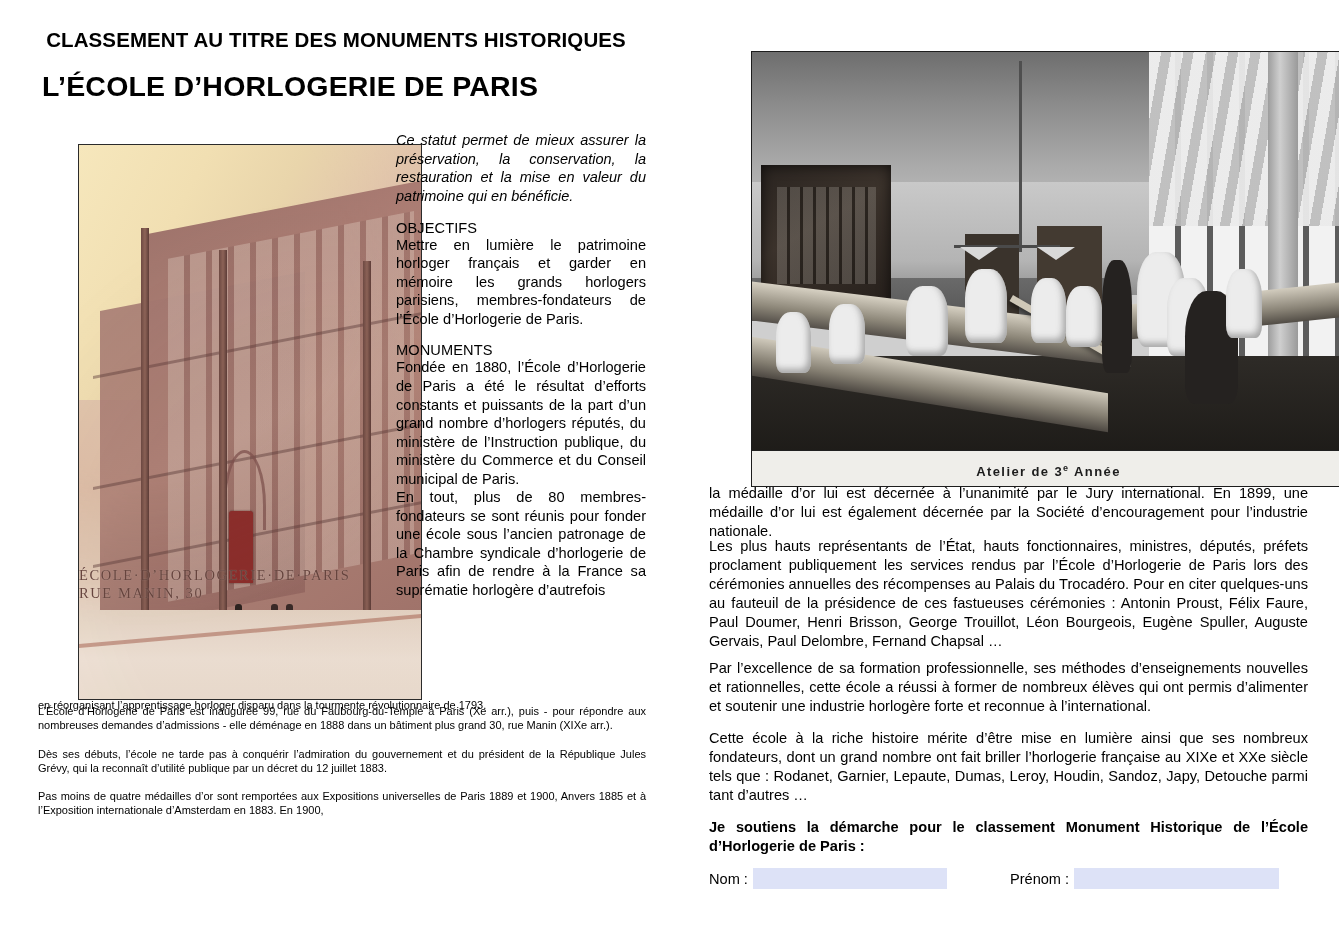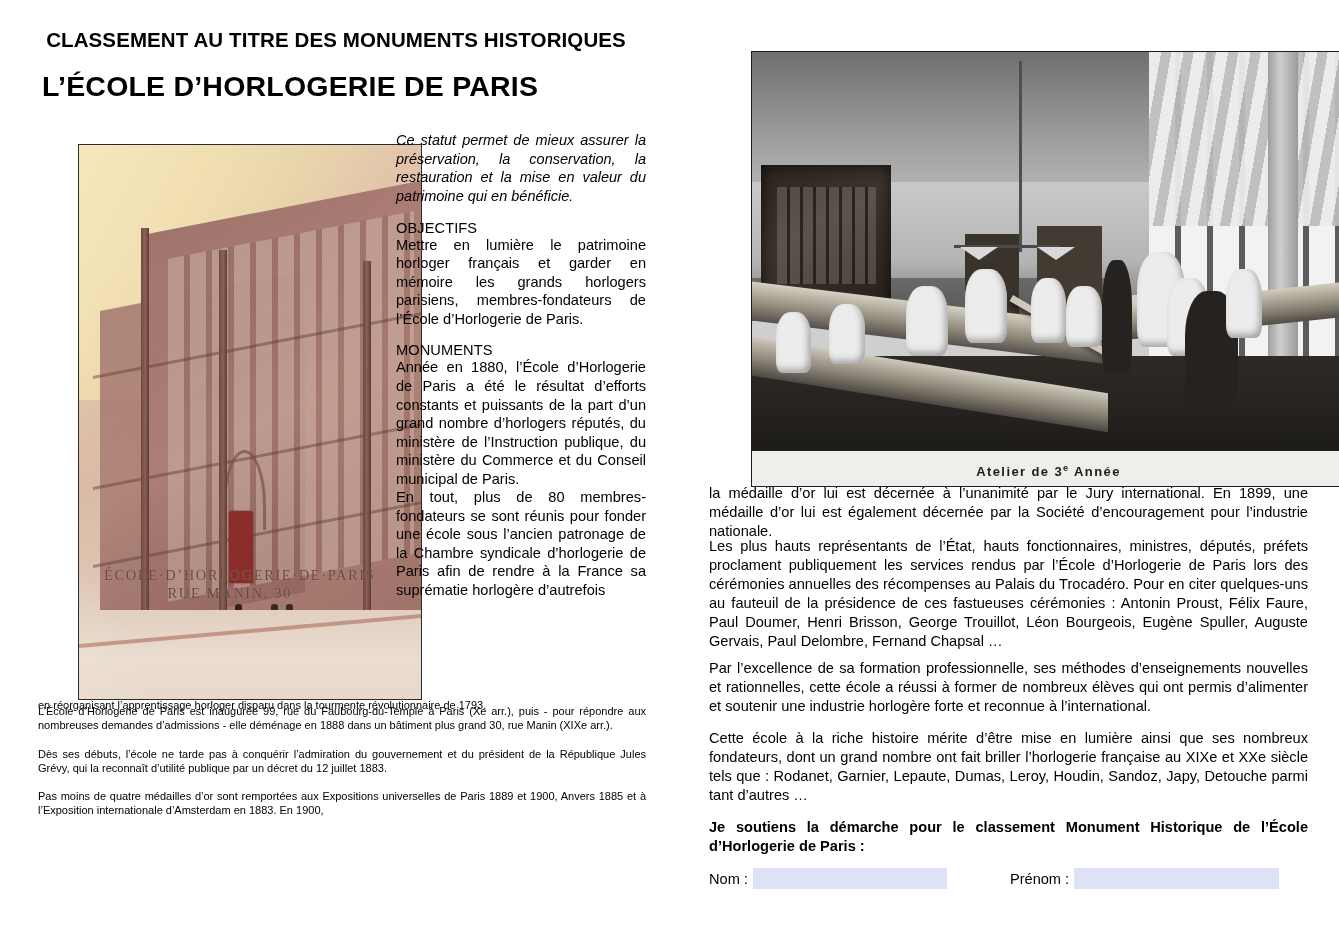--- a/index.html
+++ b/index.html
@@ -187,21 +187,21 @@
     left: 0; bottom: 12%;
     width: 100%; height: 4px;
     background: rgba(172,104,86,0.55);
     transform: skewY(-5deg);
   }
   .pc-caption {
     position: absolute;
     left: 0;
     right: 6%;
     bottom: 17.5%;
-    text-align: center;
+    text-align: left;
     font-family: "Liberation Serif", serif;
     color: #6a4740;
     text-shadow: 0 0 1px rgba(255,255,255,0.35);
     line-height: 1.25;
   }
   .pc-caption .line1 {
     display: block;
     font-size: 14.5px;
     letter-spacing: 1.6px;
   }
@@ -502,21 +502,21 @@
   <div class="left-narrow">
     <div class="intro-italic">
       <span class="para2">Ce statut permet de mieux assurer la préservation, la conservation, la restauration et la mise en valeur du patrimoine qui en bénéficie.</span>
     </div>
 
     <h3 class="sec-head">OBJECTIFS</h3>
     <div class="sec-body">Mettre en lumière le patrimoine horloger français et garder en mémoire les grands horlogers parisiens, membres-fondateurs de l’École d’Horlogerie de Paris.</div>
 
     <h3 class="sec-head">MONUMENTS</h3>
     <div class="sec-body">
-      <span class="blk">Année en 1880, l’École d’Horlogerie de Paris a été le résultat d’efforts constants et puissants de la part d’un grand nombre d’horlogers réputés, du ministère de l’Instruction publique, du ministère du Commerce et du Conseil municipal de Paris.</span>
+      <span class="blk">Fondée en 1880, l’École d’Horlogerie de Paris a été le résultat d’efforts constants et puissants de la part d’un grand nombre d’horlogers réputés, du ministère de l’Instruction publique, du ministère du Commerce et du Conseil municipal de Paris.</span>
       <span class="blk">En tout, plus de 80 membres-fondateurs se sont réunis pour fonder une école sous l’ancien patronage de la Chambre syndicale d’horlogerie de Paris afin de rendre à la France sa suprématie horlogère d’autrefois</span>
     </div>
   </div>
 
   <div class="left-wide" id="wrap-line">
     <p>en réorganisant l’apprentissage horloger disparu dans la tourmente révolutionnaire de 1793.</p>
   </div>
 
   <div class="left-wide" id="lower-paras">
     <p>L’École d’Horlogerie de Paris est inaugurée 99, rue du Faubourg-du-Temple à Paris (Xe arr.), puis - pour répondre aux nombreuses demandes d’admissions - elle déménage en 1888 dans un bâtiment plus grand 30, rue Manin (XIXe arr.).</p>

